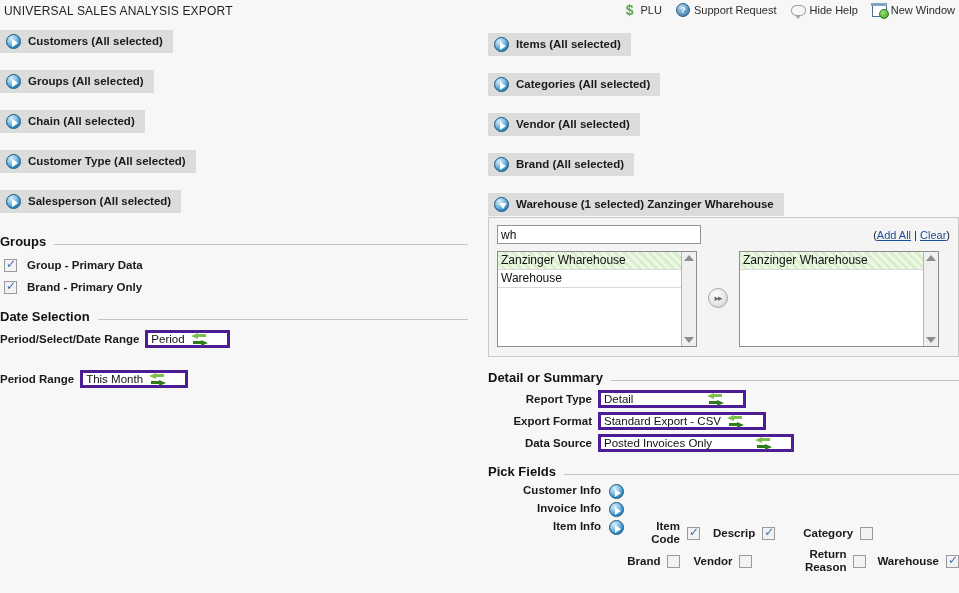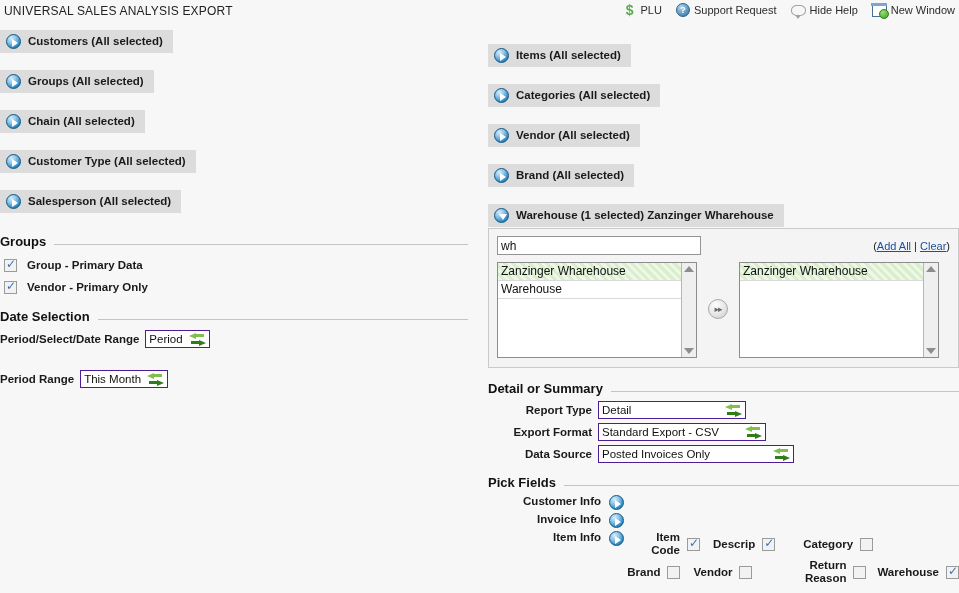--- a/index.html
+++ b/index.html
@@ -56,21 +56,21 @@
   }
 
   
   .page-title {
     position: absolute; left: 4px; top: 4px;
     font-size: 12px; font-weight: normal; letter-spacing: .2px; color: #222;
   }
 
   
   .col-left  { position: absolute; left: 0;   top: 30px; width: 476px; }
-  .col-right { position: absolute; left: 488px; top: 44px; width: 471px; }
+  .col-right { position: absolute; left: 488px; top: 33px; width: 471px; }
 
   
   .acc-row { height: 40px; }
   .acc-btn {
     display: inline-flex; align-items: center; gap: 7px;
     background: #dcdcdc; border: 1px solid #dcdcdc;
     padding: 3px 9px 3px 5px; cursor: pointer;
     font-size: 11.5px; font-weight: bold; color: #1a1a1a;
     line-height: 15px;
   }
@@ -104,23 +104,23 @@
     content: "✓"; position: absolute; left: 1px; top: -3px;
     font-size: 12px; color: #3a6fb5; font-weight: bold; font-family: "DejaVu Sans", sans-serif;
   }
   .cb-row { display: flex; align-items: center; gap: 10px; height: 22px; padding-left: 4px; }
   .cb-row .lab { font-size: 11.5px; font-weight: bold; color: #1a1a1a; }
 
   
   .fld-row { display: flex; align-items: center; margin-bottom: 4px; }
   .fld-lab { font-size: 11.5px; font-weight: bold; color: #1a1a1a; text-align: right; padding-right: 6px; }
   .sel {
-    border: 1px solid #4c1d95; background: #fff; height: 18px;
+    border: 3px solid #4c1d95; background: #fff; height: 18px;
     display: inline-flex; align-items: center; justify-content: space-between;
-    padding: 0 3px 0 3px; cursor: pointer;
+    padding: 0 19px 0 3px; cursor: pointer;
   }
   .sel .v { font-size: 11.5px; color: #111; white-space: nowrap; }
   .swap-ico {
     width: 17px; height: 13px; margin-left: 6px; position: relative; flex: 0 0 17px;
   }
   .swap-ico:before, .swap-ico:after {
     content:""; position: absolute; width: 0; height: 0;
   }
   .swap-ico:before {
     left: 0; top: 0;
@@ -253,21 +253,21 @@
       <div class="sec-head">
         <span class="txt">Groups</span>
         <span class="rule"></span>
       </div>
       <div class="cb-row">
         <span class="cb checked"></span>
         <span class="lab">Group - Primary Data</span>
       </div>
       <div class="cb-row">
         <span class="cb checked"></span>
-        <span class="lab">Vendor - Primary Only</span>
+        <span class="lab">Brand - Primary Only</span>
       </div>
     </div>
 
     <div style="margin-top:11px; padding-right:8px;">
       <div class="sec-head">
         <span class="txt">Date Selection</span>
         <span class="rule"></span>
       </div>
 
       <div class="fld-row" style="margin-top:6px;">

